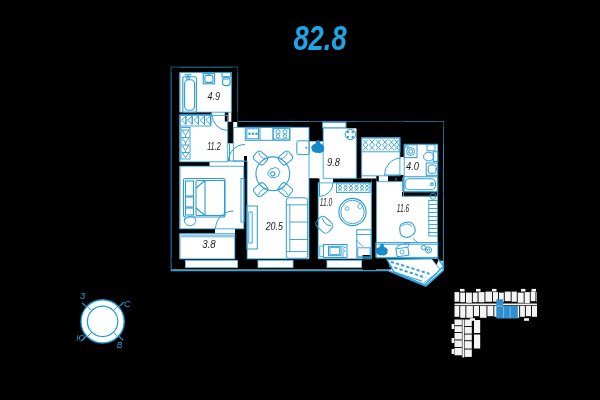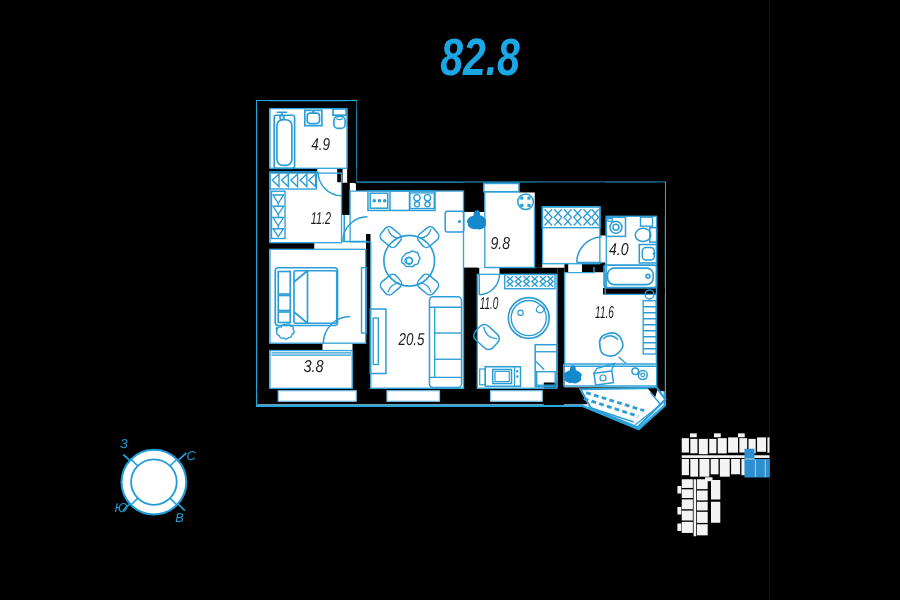--- a/index.html
+++ b/index.html
@@ -1,16 +1,16 @@
 <!DOCTYPE html>
 <html><head>
 <meta charset="utf-8">
 <style>
   html,body{margin:0;padding:0;background:#000;}
-  #stage{position:relative;width:513px;height:400px;background:#be185d;overflow:hidden;}
+  #stage{position:relative;width:600px;height:400px;background:#be185d;overflow:hidden;}
   svg{display:block;}
   text{font-family:"Liberation Sans",sans-serif;}
   .lbl{font-style:italic;fill:#1c1c1c;font-size:11.5px;font-weight:400;}
 </style>
 </head>
 <body>
 <div id="stage">
 <svg width="600" height="400" viewBox="0 0 600 400">
 <defs>
 </defs>

